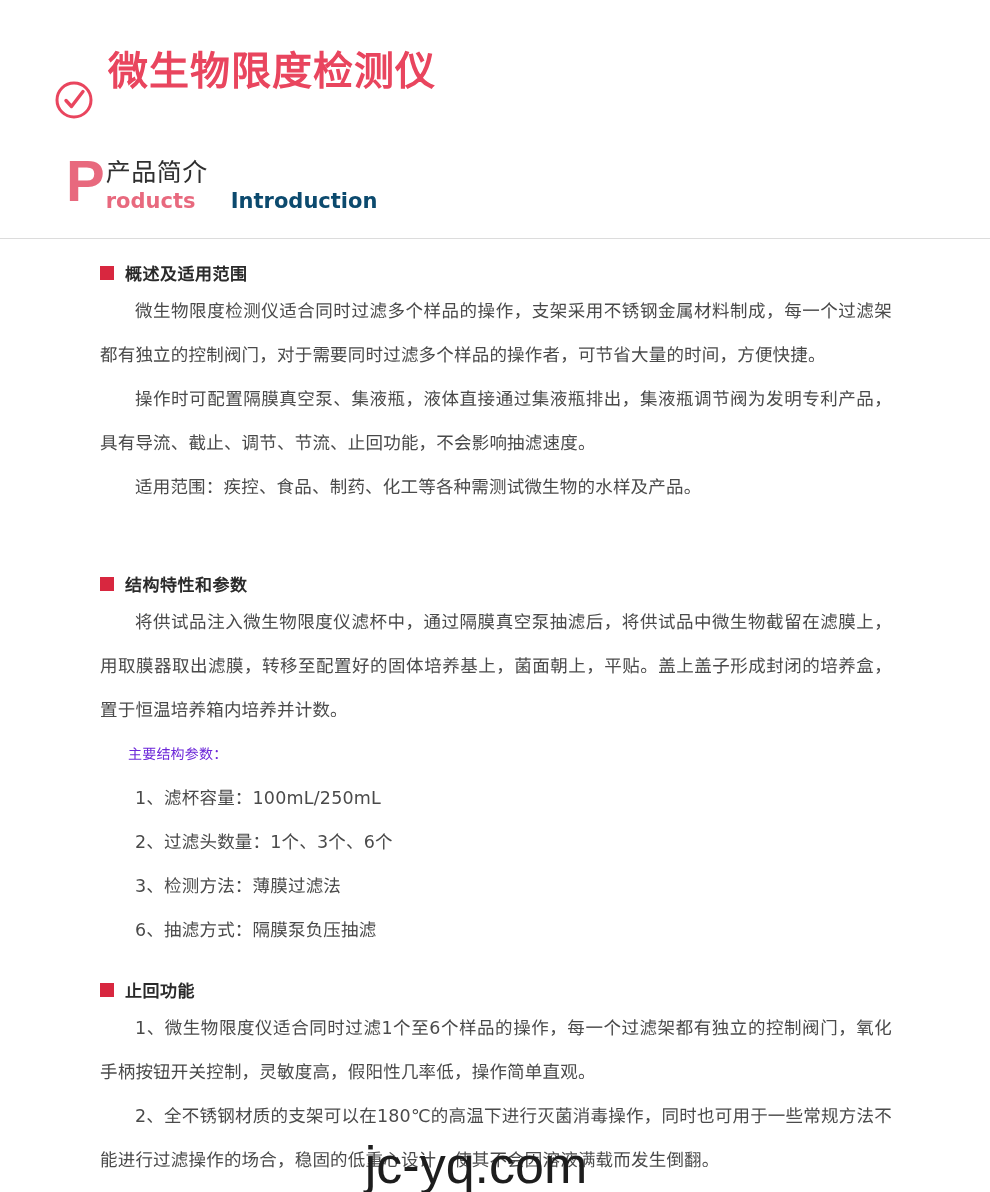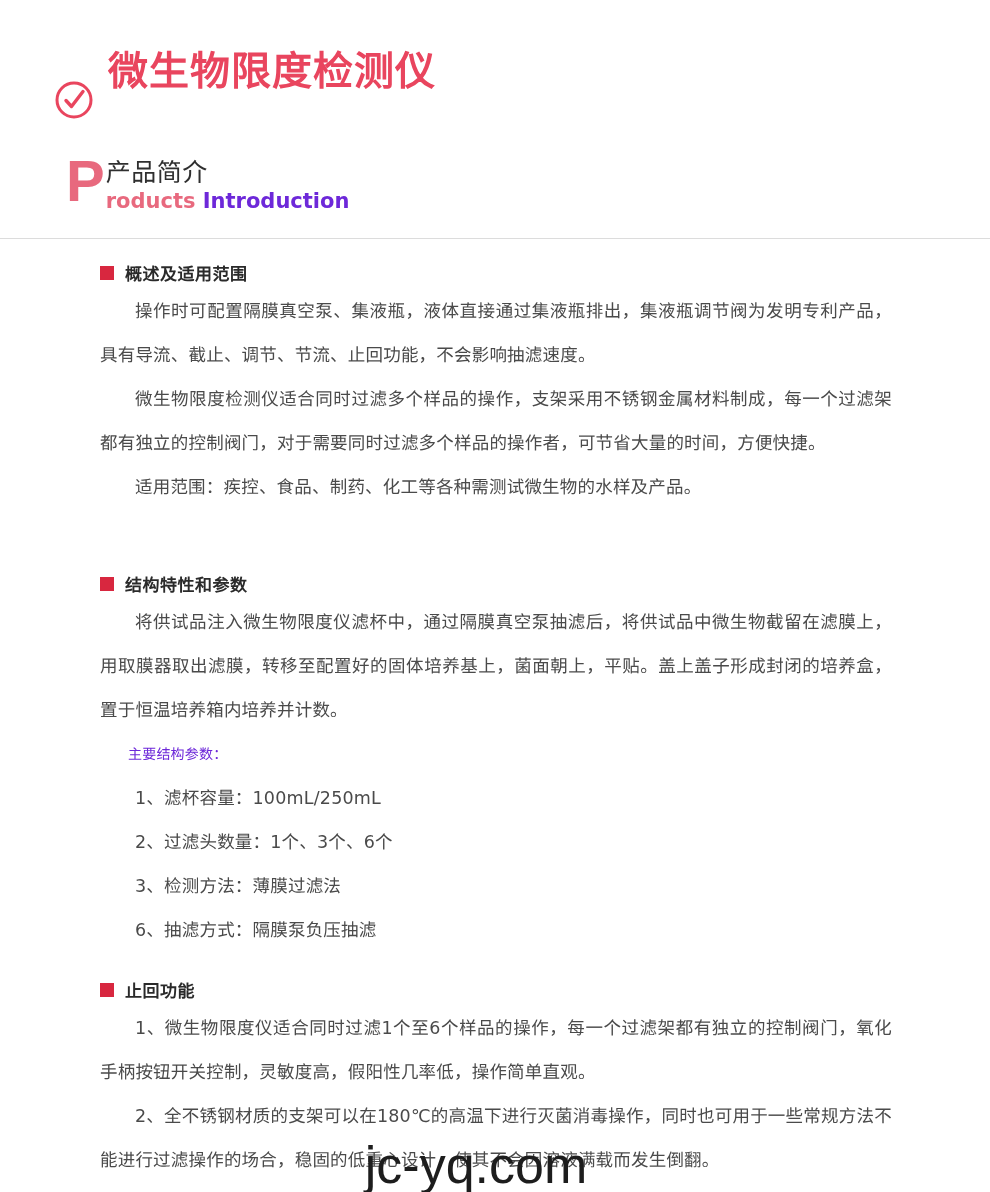--- a/index.html
+++ b/index.html
@@ -81,21 +81,21 @@
 
   .p-en {
     font-size: 21px;
     font-weight: 600;
     line-height: 1.2;
     letter-spacing: 0px;
     margin-top: 2px;
     white-space: nowrap;
   }
   .p-en .en-pink { color: #e8697e; }
-  .p-en .en-dark { color: #6d28d9; }
+  .p-en .en-dark { color: #0c4a6e; margin-left: 28px; }
 
   .header-divider {
     width: 100%;
     height: 0;
     border-top: 1px solid #dcdcdc;
     margin-top: 24px;
   }
 
   
   .content {
@@ -207,22 +207,22 @@
 
   <div class="header-divider"></div>
 </div>
 
 <div class="content">
 
   <div class="section-heading first">
     <span class="sq-bullet"></span>
     <span class="section-heading-text">概述及适用范围</span>
   </div>
+  <p class="body-para">微生物限度检测仪适合同时过滤多个样品的操作，支架采用不锈钢金属材料制成，每一个过滤架都有独立的控制阀门，对于需要同时过滤多个样品的操作者，可节省大量的时间，方便快捷。</p>
   <p class="body-para">操作时可配置隔膜真空泵、集液瓶，液体直接通过集液瓶排出，集液瓶调节阀为发明专利产品，具有导流、截止、调节、节流、止回功能，不会影响抽滤速度。</p>
-  <p class="body-para">微生物限度检测仪适合同时过滤多个样品的操作，支架采用不锈钢金属材料制成，每一个过滤架都有独立的控制阀门，对于需要同时过滤多个样品的操作者，可节省大量的时间，方便快捷。</p>
   <p class="body-para tight">适用范围：疾控、食品、制药、化工等各种需测试微生物的水样及产品。</p>
 
   <div class="section-heading sec-2">
     <span class="sq-bullet"></span>
     <span class="section-heading-text">结构特性和参数</span>
   </div>
   <p class="body-para">将供试品注入微生物限度仪滤杯中，通过隔膜真空泵抽滤后，将供试品中微生物截留在滤膜上，用取膜器取出滤膜，转移至配置好的固体培养基上，菌面朝上，平贴。盖上盖子形成封闭的培养盒，置于恒温培养箱内培养并计数。</p>
 
   <p class="param-intro">主要结构参数：</p>
   <ul class="param-list">

